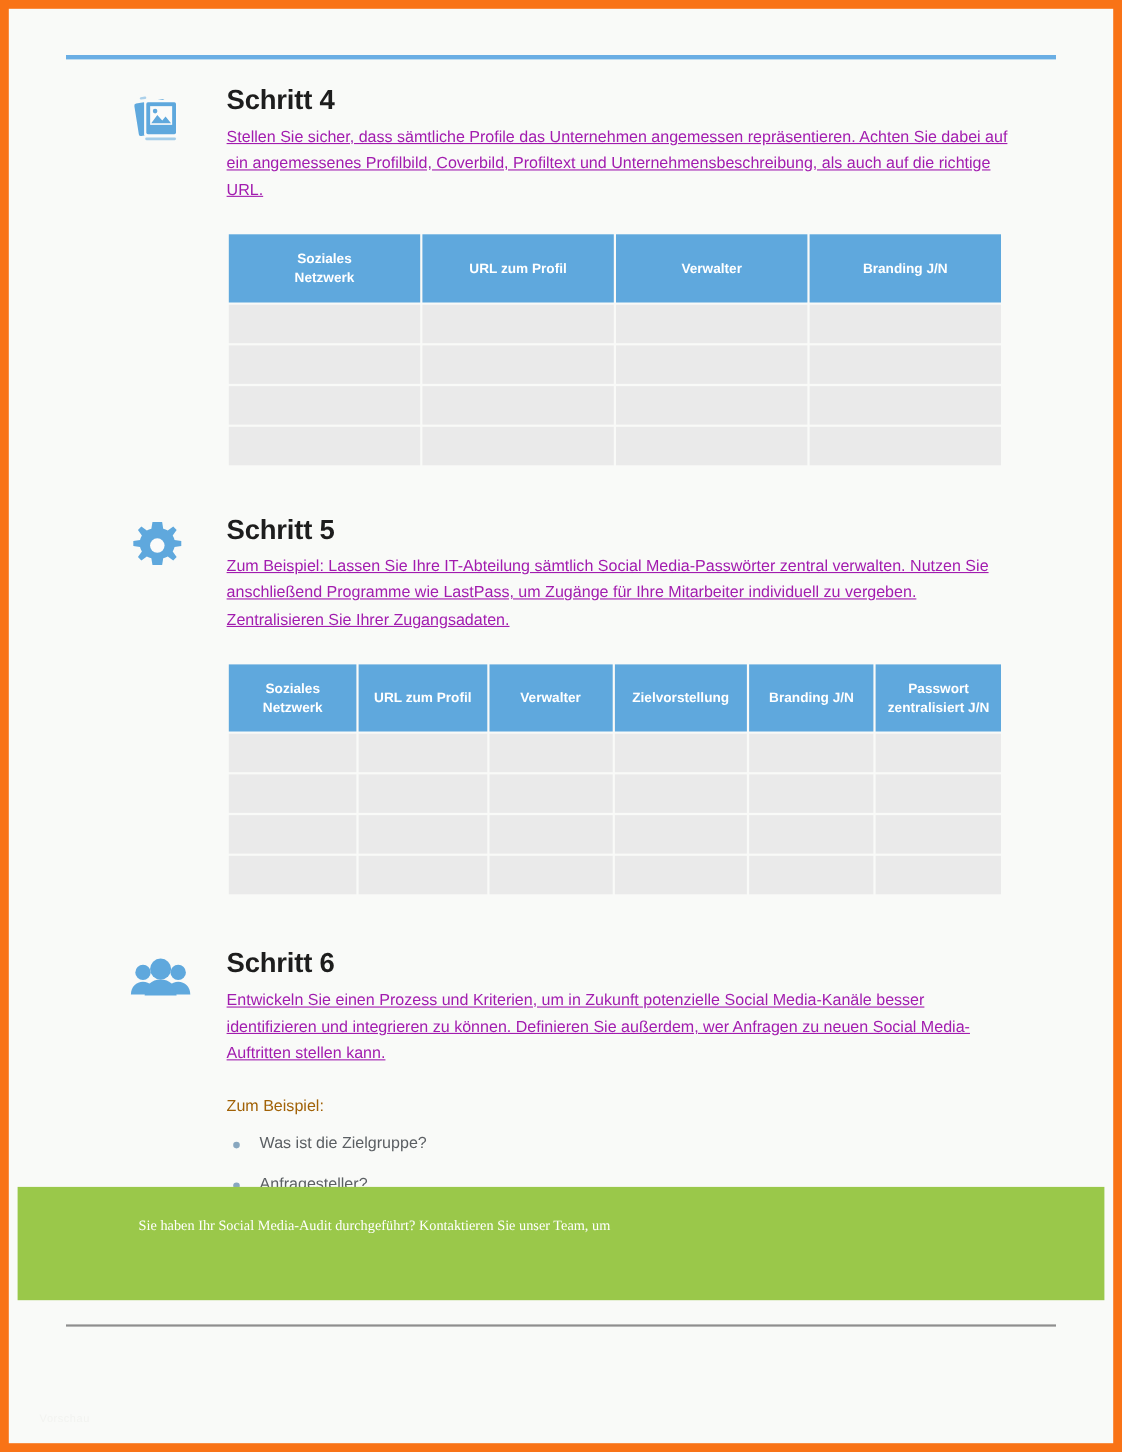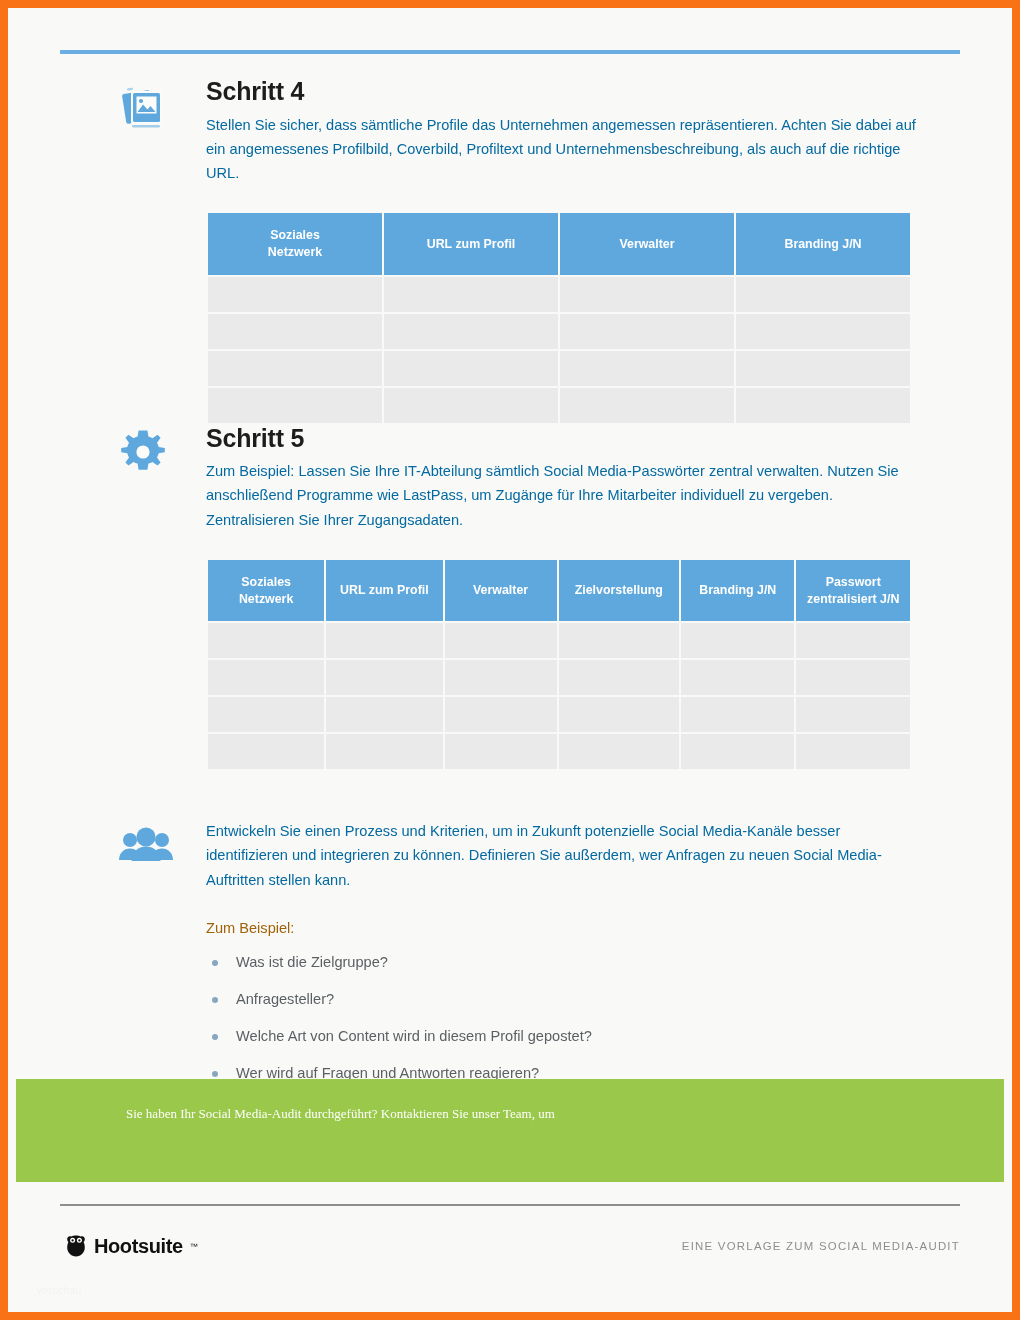--- a/index.html
+++ b/index.html
@@ -59,22 +59,23 @@
     font-weight: bold;
     color: #1d1d1d;
     letter-spacing: -0.2px;
     line-height: 1.1;
     margin-bottom: 7px;
   }
 
   .step-body {
     font-size: 14.6px;
     line-height: 1.66;
-    color: #0369a1;
+    color: #a21caf;
     max-width: 712px;
+    text-decoration: underline;
   }
   .step-body p + p { margin-top: 0; }
 
   
   .audit-table {
     width: 706px;
     margin-top: 26px;
     border-collapse: separate;
     border-spacing: 2px;
   }
@@ -270,21 +271,21 @@
           <tr>
             <td></td>
             <td></td>
             <td></td>
             <td></td>
           </tr>
         </tbody>
       </table>
     </section>
 
-    <section class="step" style="">
+    <section class="step" style="margin-top:44px">
       <span class="step-icon" style="top:2px">
         <svg width="50" height="50" viewBox="0 0 50 50" aria-hidden="true">
           <g fill="#5fa8dd">
             <path d="M25 3.5 l4.4 0 l1 6.1 a15.6 15.6 0 0 1 4.1 1.7 l5-3.6 l3.1 3.1 l-3.6 5 a15.6 15.6 0 0 1 1.7 4.1 l6.1 1 l0 4.4 l-6.1 1 a15.6 15.6 0 0 1 -1.7 4.1 l3.6 5 l-3.1 3.1 l-5 -3.6 a15.6 15.6 0 0 1 -4.1 1.7 l-1 6.1 l-4.4 0 l-4.4 0 l-1 -6.1 a15.6 15.6 0 0 1 -4.1 -1.7 l-5 3.6 l-3.1 -3.1 l3.6 -5 a15.6 15.6 0 0 1 -1.7 -4.1 l-6.1 -1 l0 -4.4 l6.1 -1 a15.6 15.6 0 0 1 1.7 -4.1 l-3.6 -5 l3.1 -3.1 l5 3.6 a15.6 15.6 0 0 1 4.1 -1.7 l1 -6.1 z"></path>
             <circle cx="25" cy="25" r="6.6" fill="#fbfbfa"></circle>
           </g>
         </svg>
       </span>
       <h2 class="step-title">Schritt 5</h2>
       <div class="step-body" style="max-width:726px">
@@ -360,20 +361,21 @@
           <g fill="#5fa8dd">
             <circle cx="12" cy="13" r="7"></circle>
             <path d="M1 33 c0 -7 5 -11.5 11 -11.5 c6 0 11 4.5 11 11.5 z"></path>
             <circle cx="44" cy="13" r="7"></circle>
             <path d="M33 33 c0 -7 5 -11.5 11 -11.5 c6 0 11 4.5 11 11.5 z"></path>
             <circle cx="28" cy="10" r="9.6"></circle>
             <path d="M13.5 34 c0 -9 6.5 -14.6 14.5 -14.6 c8 0 14.5 5.6 14.5 14.6 z"></path>
           </g>
         </svg>
       </span>
+      <h2 class="step-title">Schritt 6</h2>
       <div class="step-body">
         <p>Entwickeln Sie einen Prozess und Kriterien, um in Zukunft potenzielle Social Media-Kanäle besser identifizieren und integrieren zu können. Definieren Sie außerdem, wer Anfragen zu neuen Social Media-Auftritten stellen kann.</p>
       </div>
 
       <p class="example-lead">Zum Beispiel:</p>
       <ul class="bullets">
         <li><span>Was ist die Zielgruppe?</span></li>
         <li><span>Anfragesteller?</span></li>
         <li><span>Welche Art von Content wird in diesem Profil gepostet?</span></li>
         <li><span>Wer wird auf Fragen und Antworten reagieren?</span></li>
@@ -383,32 +385,16 @@
   </div>
 
   <div class="cta">
     <div class="cta-text">
       <span>Sie haben Ihr Social Media-Audit durchgeführt? Kontaktieren Sie unser Team, um</span><br>
     </div>
   </div>
 
   <div class="footer-rule"></div>
 
-  <div class="footer">
-    <div class="logo">
-      <span class="logo-mark">
-        <svg width="24" height="24" viewBox="0 0 24 24" aria-hidden="true">
-          <path d="M3.2 5.2 C3.2 2.6 5.6 1.4 7.3 2.6 C8.6 1.6 10.4 1.4 12 1.4 C13.6 1.4 15.4 1.6 16.7 2.6 C18.4 1.4 20.8 2.6 20.8 5.2 C20.8 6.4 20.3 7.3 19.6 8 C20.4 9.6 20.8 11.4 20.8 13.2 C20.8 18.4 16.9 22.4 12 22.4 C7.1 22.4 3.2 18.4 3.2 13.2 C3.2 11.4 3.6 9.6 4.4 8 C3.7 7.3 3.2 6.4 3.2 5.2 Z" fill="#111111"></path>
-          <circle cx="8.6" cy="6.3" r="2.5" fill="#ffffff"></circle>
-          <circle cx="15.4" cy="6.3" r="2.5" fill="#ffffff"></circle>
-          <circle cx="8.6" cy="6.4" r="1.15" fill="#111111"></circle>
-          <circle cx="15.4" cy="6.4" r="1.15" fill="#111111"></circle>
-        </svg>
-      </span>
-      <span class="logo-text">Hootsuite</span>
-        <span class="logo-tm">™</span>
-    </div>
-    <div class="footer-caption">EINE VORLAGE ZUM SOCIAL MEDIA-AUDIT</div>
-  </div>
 
   <div class="watermark">Vorschau</div>
 
 </div>
 
 </body></html>

